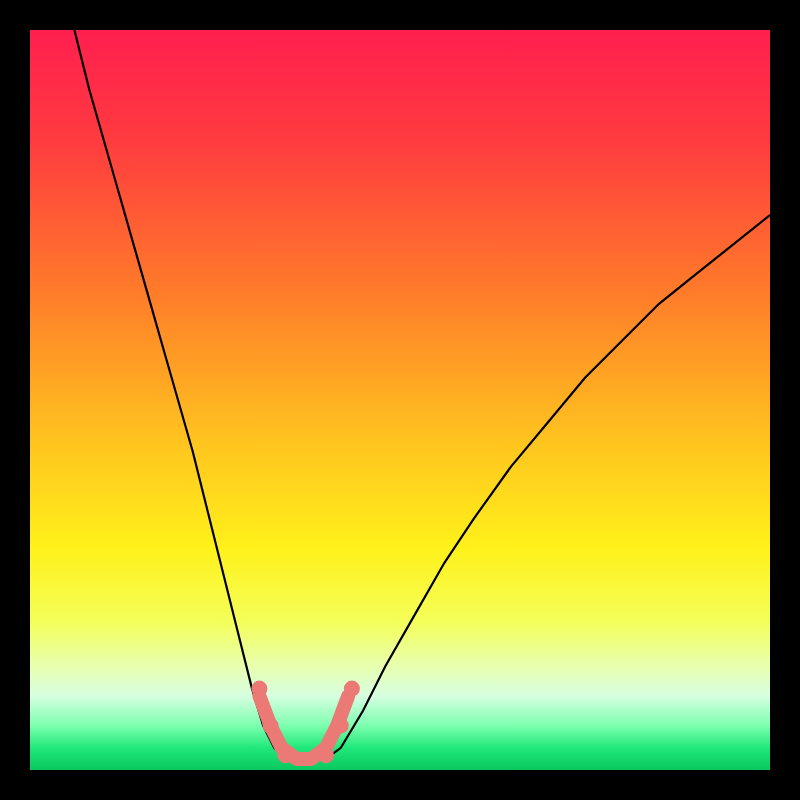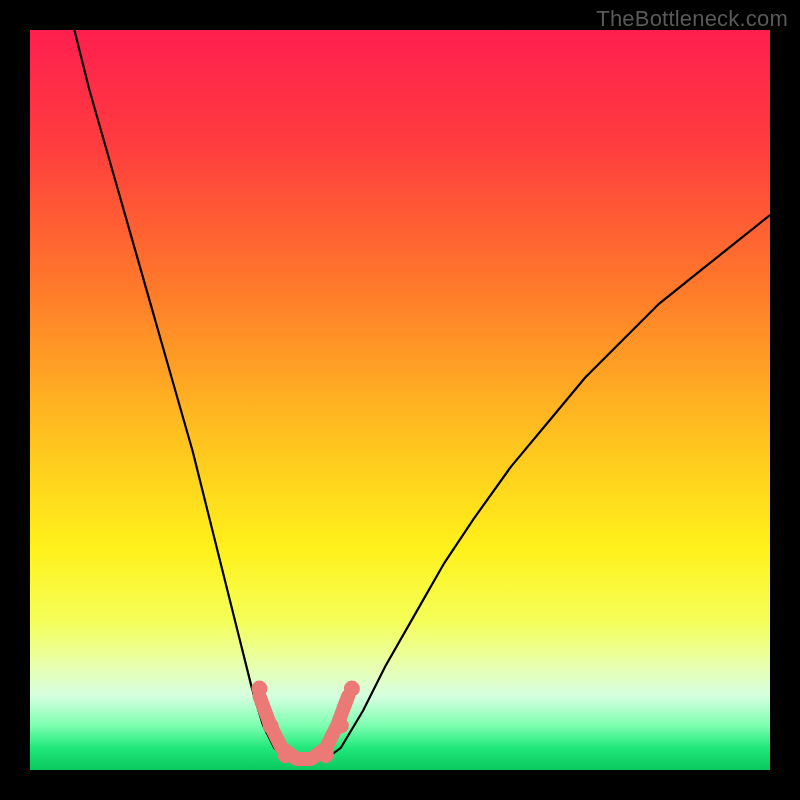--- a/index.html
+++ b/index.html
@@ -83,14 +83,13 @@
       <g id="marker-group">
           <circle cx="229.40" cy="658.60" r="8" fill="#eb7975"></circle>
           <circle cx="240.50" cy="695.60" r="8" fill="#eb7975"></circle>
           <circle cx="255.30" cy="725.20" r="8" fill="#eb7975"></circle>
           <circle cx="296.00" cy="725.20" r="8" fill="#eb7975"></circle>
           <circle cx="310.80" cy="695.60" r="8" fill="#eb7975"></circle>
           <circle cx="321.90" cy="658.60" r="8" fill="#eb7975"></circle>
         </g>
     </svg>
   </div>
-  <div class="watermark">TheBottleneck.com</div>
 </div>
 
 </body></html>

